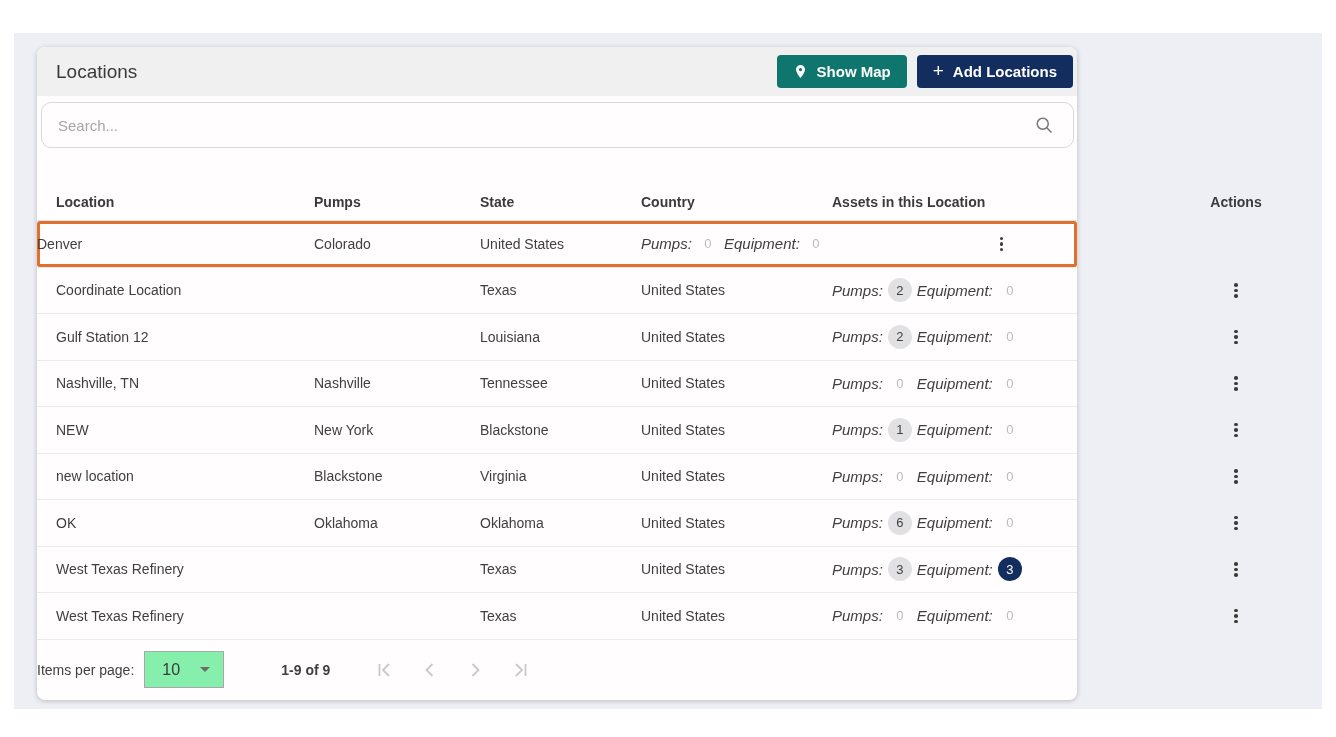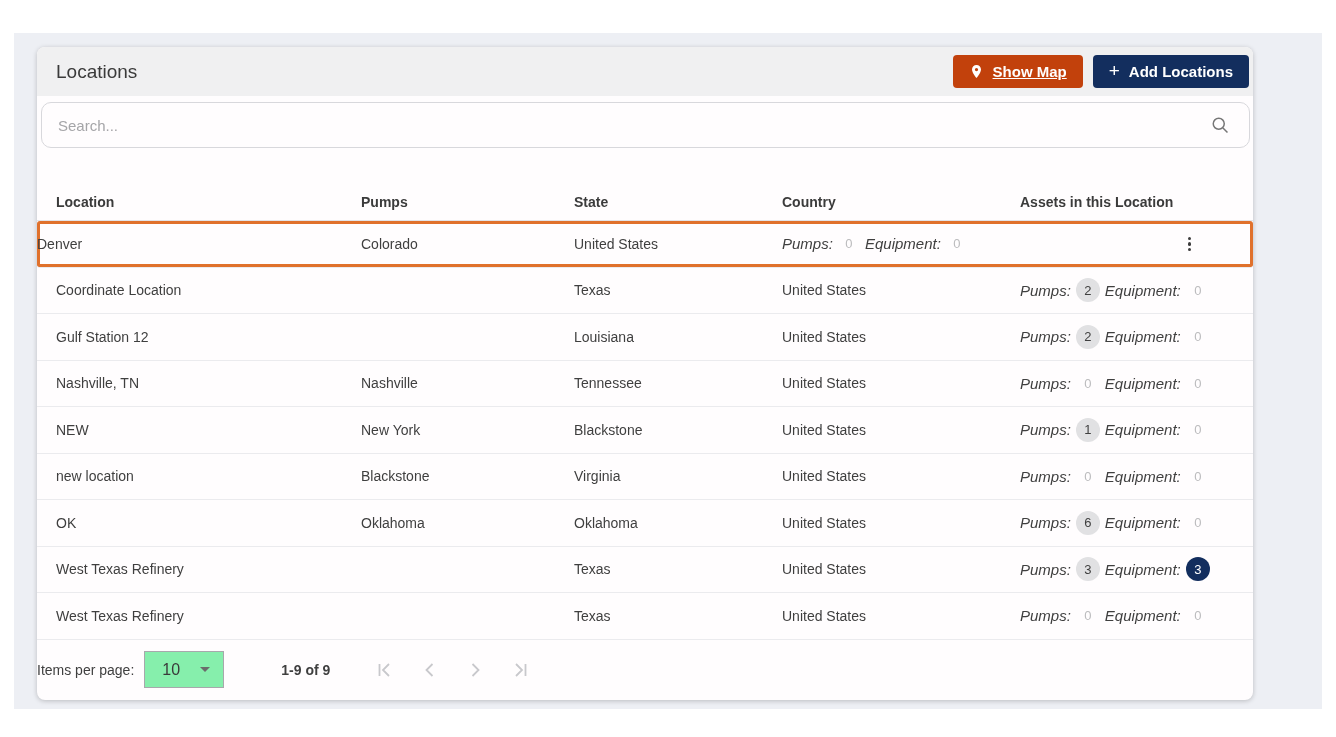--- a/index.html
+++ b/index.html
@@ -9,21 +9,21 @@
     font-family: "Liberation Sans", "DejaVu Sans", sans-serif;
     color: #3d3f42;
   }
   .page-bg {
     position: absolute; left: 14px; top: 33px;
     width: 1308px; height: 676px;
     background: #edeff4;
   }
   .card {
     position: absolute; left: 37px; top: 47px;
-    width: 1216px; height: 653px;
+    width: 1040px; height: 653px;
     background: #fffdfe;
     border-radius: 8px;
     box-shadow: 0 1px 5px rgba(0,0,0,.22);
     display: flex; flex-direction: column;
   }
   
   .card-header {
     height: 49px; flex: 0 0 49px;
     background: #f0f0f1;
     border-radius: 8px 8px 0 0;
@@ -32,21 +32,21 @@
   }
   .card-title { font-size: 19px; color: #3a3a3a; font-weight: 400; }
   .header-spacer { flex: 1; }
   .btn {
     height: 33px; border: none; border-radius: 4px;
     display: inline-flex; align-items: center; gap: 9px;
     padding: 0 16px; cursor: pointer;
     color: #ffffff; font-size: 15px; font-weight: 700;
     font-family: inherit;
   }
-  .btn-green { background: #c2410c; margin-right: 10px; text-decoration: underline; }
+  .btn-green { background: #0f766e; margin-right: 10px; }
   .btn-navy  { background: #132e5e; }
   .plus-glyph { font-size: 19px; font-weight: 400; line-height: 1; position: relative; top: -1px; }
   
   .search-row {
     flex: 0 0 46px; height: 46px;
     margin: 6px 3px 0 4px;
     border: 1px solid #d8d8dc; border-radius: 10px;
     background: #fffdfe;
     display: flex; align-items: center;
     padding: 0 18px 0 16px;
@@ -55,21 +55,20 @@
     flex: 1; border: none; outline: none; background: transparent;
     font-size: 15px; color: #3d3f42; font-family: inherit;
   }
   .search-input::placeholder { color: #a5a5a8; }
   
   .table-gap { flex: 0 0 36px; }
   .thead-row, .trow {
     display: grid;
     grid-template-columns: 277px 166px 161px 191px 339px 130px;
     align-items: center;
-    gap: 47px;
   }
   .thead-row {
     flex: 0 0 37px; height: 37px;
     border-bottom: 1px solid #e3e3e7;
     font-size: 14px; font-weight: 700; color: #3b3b3b;
   }
   .trow {
     flex: 0 0 46.5px; height: 46.5px;
     border-bottom: 1px solid #ebebee;
     font-size: 14px; color: #3f3f3f;

